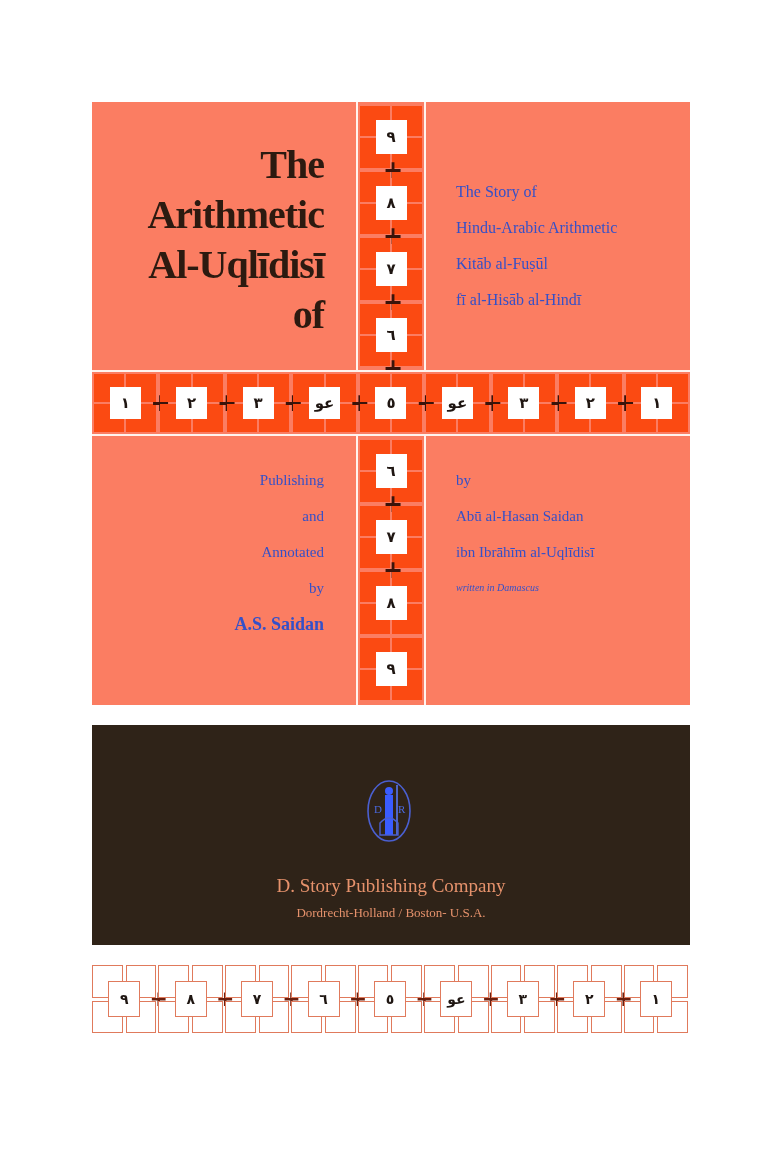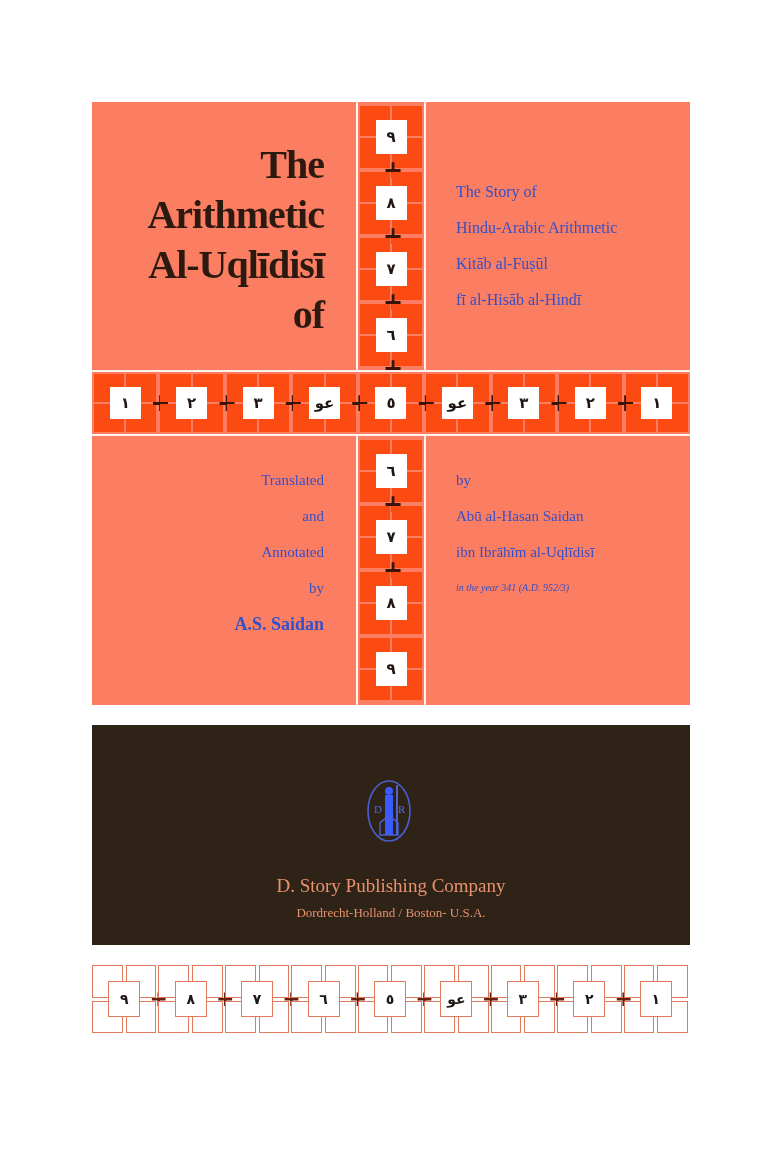--- a/index.html
+++ b/index.html
@@ -65,32 +65,32 @@
   </div>
 
   <div class="subtitle">
     <div>The Story of</div>
     <div>Hindu-Arabic Arithmetic</div>
     <div class="it">Kitāb al-Fuṣūl</div>
     <div class="it">fī al-Hisāb al-Hindī</div>
   </div>
 
   <div class="translated">
-    <div>Translated</div>
+    <div>Publishing</div>
     <div>and</div>
     <div>Annotated</div>
     <div>by</div>
     <div class="translator">A.S. Saidan</div>
   </div>
 
   <div class="by-block">
     <div>by</div>
     <div>Abū al-Hasan Saidan</div>
     <div>ibn Ibrāhīm al-Uqlīdisī</div>
-    <div class="small">in the year 341 (A.D. 952/3)</div>
+    <div class="small">written in Damascus</div>
   </div>
 
   <div class="vband" id="vband">
       <div class="cell" style="left: 4px; top: 4px; width: 62px; height: 62px;">
         <div class="q" style="left: 0px; top: 0px; width: 30px; height: 30px;"></div>
         <div class="q" style="left: 32px; top: 0px; width: 30px; height: 30px;"></div>
         <div class="q" style="left: 0px; top: 32px; width: 30px; height: 30px;"></div>
         <div class="q" style="left: 32px; top: 32px; width: 30px; height: 30px;"></div>
         <div class="box" style="left: 15.5px; top: 14px; width: 31px; height: 34px;">٩</div>
       </div>

